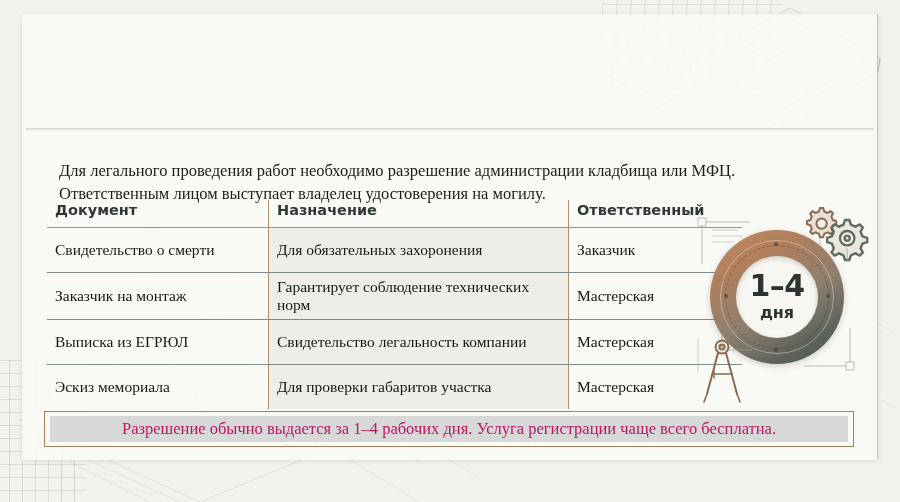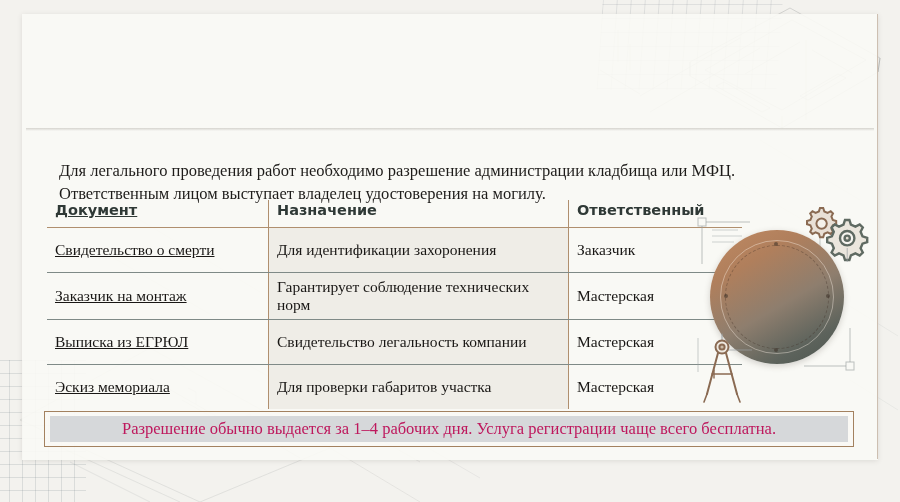--- a/index.html
+++ b/index.html
@@ -136,21 +136,21 @@
     font-size: 15.5px;
     line-height: 1.16;
     color: #191715;
     border-bottom: 1.1px solid #7f8a87;
     height: 34px;
   }
   table.doc-table tbody tr:last-child td { border-bottom: none; }
   .col-sep { border-left: 1.3px solid #b08f6e; }
   .cell-purpose { background: rgba(232,228,218,0.55); }
   th.cell-purpose { background: transparent; }
-  .c1 { width: 205px; text-decoration: underline; }
+  .c1 { width: 205px; }
   .c2 { width: 283px; }
   .c3 { width: 157px; }
 
   
   .medallion-box {
     position: absolute;
     left: 692px; top: 212px;
     width: 180px; height: 186px;
   }
   .ring-outer {
@@ -298,21 +298,21 @@
       <thead>
         <tr>
           <th class="c1">Документ</th>
           <th class="c2 col-sep cell-purpose">Назначение</th>
           <th class="c3 col-sep">Ответственный</th>
         </tr>
       </thead>
       <tbody>
         <tr>
           <td class="c1">Свидетельство о смерти</td>
-          <td class="c2 col-sep cell-purpose">Для идентификации захоронения</td>
+          <td class="c2 col-sep cell-purpose">Для обязательных захоронения</td>
           <td class="c3 col-sep">Заказчик</td>
         </tr>
         <tr>
           <td class="c1">Заказчик на монтаж</td>
           <td class="c2 col-sep cell-purpose">Гарантирует соблюдение технических норм</td>
           <td class="c3 col-sep">Мастерская</td>
         </tr>
         <tr>
           <td class="c1">Выписка из ЕГРЮЛ</td>
           <td class="c2 col-sep cell-purpose">Свидетельство легальность компании</td>
@@ -345,20 +345,24 @@
       </g>
     </svg>
 
     <div class="ring-outer">
       <div class="ring-mid"></div>
       <div class="ring-mid2"></div>
       <div class="rivet" style="left:14px;top:64px;"></div>
       <div class="rivet" style="right:14px;top:64px;"></div>
       <div class="rivet" style="left:64px;top:12px;"></div>
       <div class="rivet" style="left:64px;bottom:12px;"></div>
+      <div class="ring-hole">
+        <div class="ring-num">1–4</div>
+        <div class="ring-word">дня</div>
+      </div>
     </div>
 
     <svg width="70" height="62" style="position:absolute;left:110px;top:-8px;" viewBox="0 0 70 62">
       <g fill="none" stroke="#8a6a52" stroke-width="2">
         <path d="M18 4 l3.2 0 1.1 3.4 3.3 1.4 3.1-1.6 2.3 2.3 -1.6 3.1 1.4 3.3 3.4 1.1 0 3.2 -3.4 1.1 -1.4 3.3 1.6 3.1 -2.3 2.3 -3.1-1.6 -3.3 1.4 -1.1 3.4 -3.2 0 -1.1-3.4 -3.3-1.4 -3.1 1.6 -2.3-2.3 1.6-3.1 -1.4-3.3 -3.4-1.1 0-3.2 3.4-1.1 1.4-3.3 -1.6-3.1 2.3-2.3 3.1 1.6 3.3-1.4 Z" fill="#e9e0d6"></path>
         <circle cx="19.6" cy="19.6" r="5.2" fill="#f5f1ea"></circle>
       </g>
       <g fill="none" stroke="#5f6a62" stroke-width="2.4">
         <path d="M43 16 l4.4 0 1.5 4.7 4.5 1.9 4.3-2.2 3.1 3.1 -2.2 4.3 1.9 4.5 4.7 1.5 0 4.4 -4.7 1.5 -1.9 4.5 2.2 4.3 -3.1 3.1 -4.3-2.2 -4.5 1.9 -1.5 4.7 -4.4 0 -1.5-4.7 -4.5-1.9 -4.3 2.2 -3.1-3.1 2.2-4.3 -1.9-4.5 -4.7-1.5 0-4.4 4.7-1.5 1.9-4.5 -2.2-4.3 3.1-3.1 4.3 2.2 4.5-1.9 Z" fill="#ebe6dd"></path>
         <circle cx="45.2" cy="34.2" r="7.2" fill="#f7f5f0"></circle>

